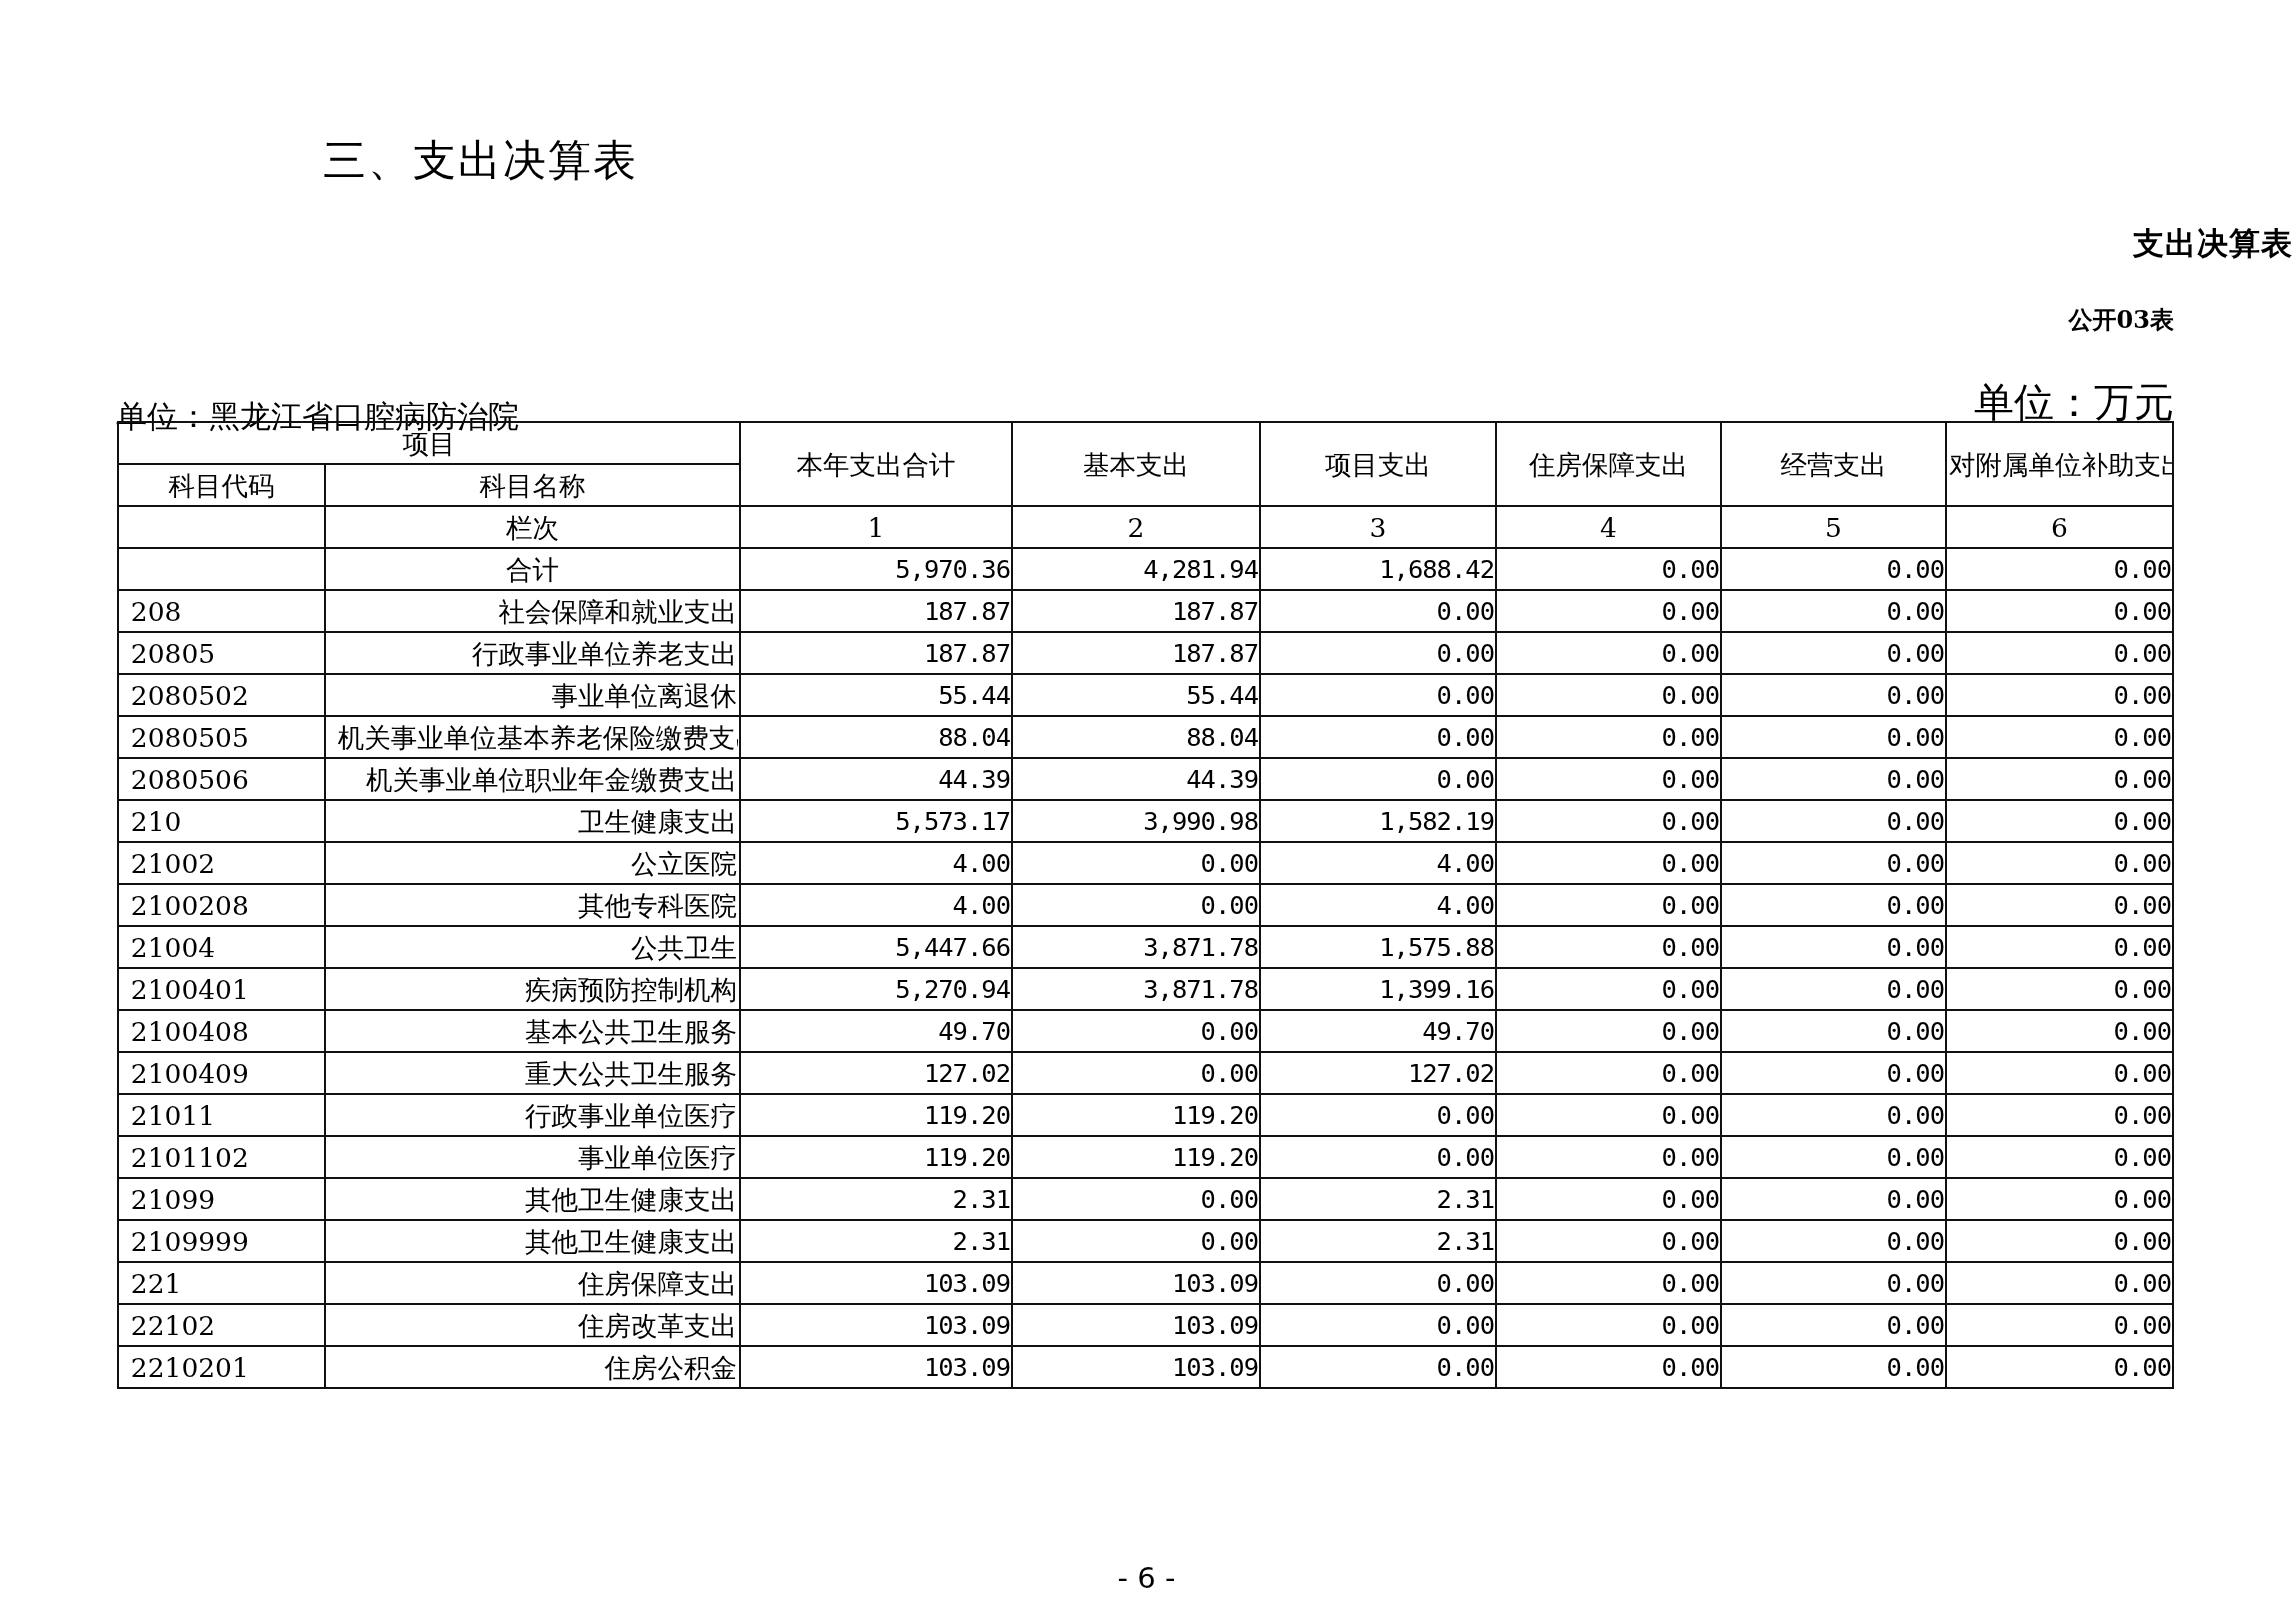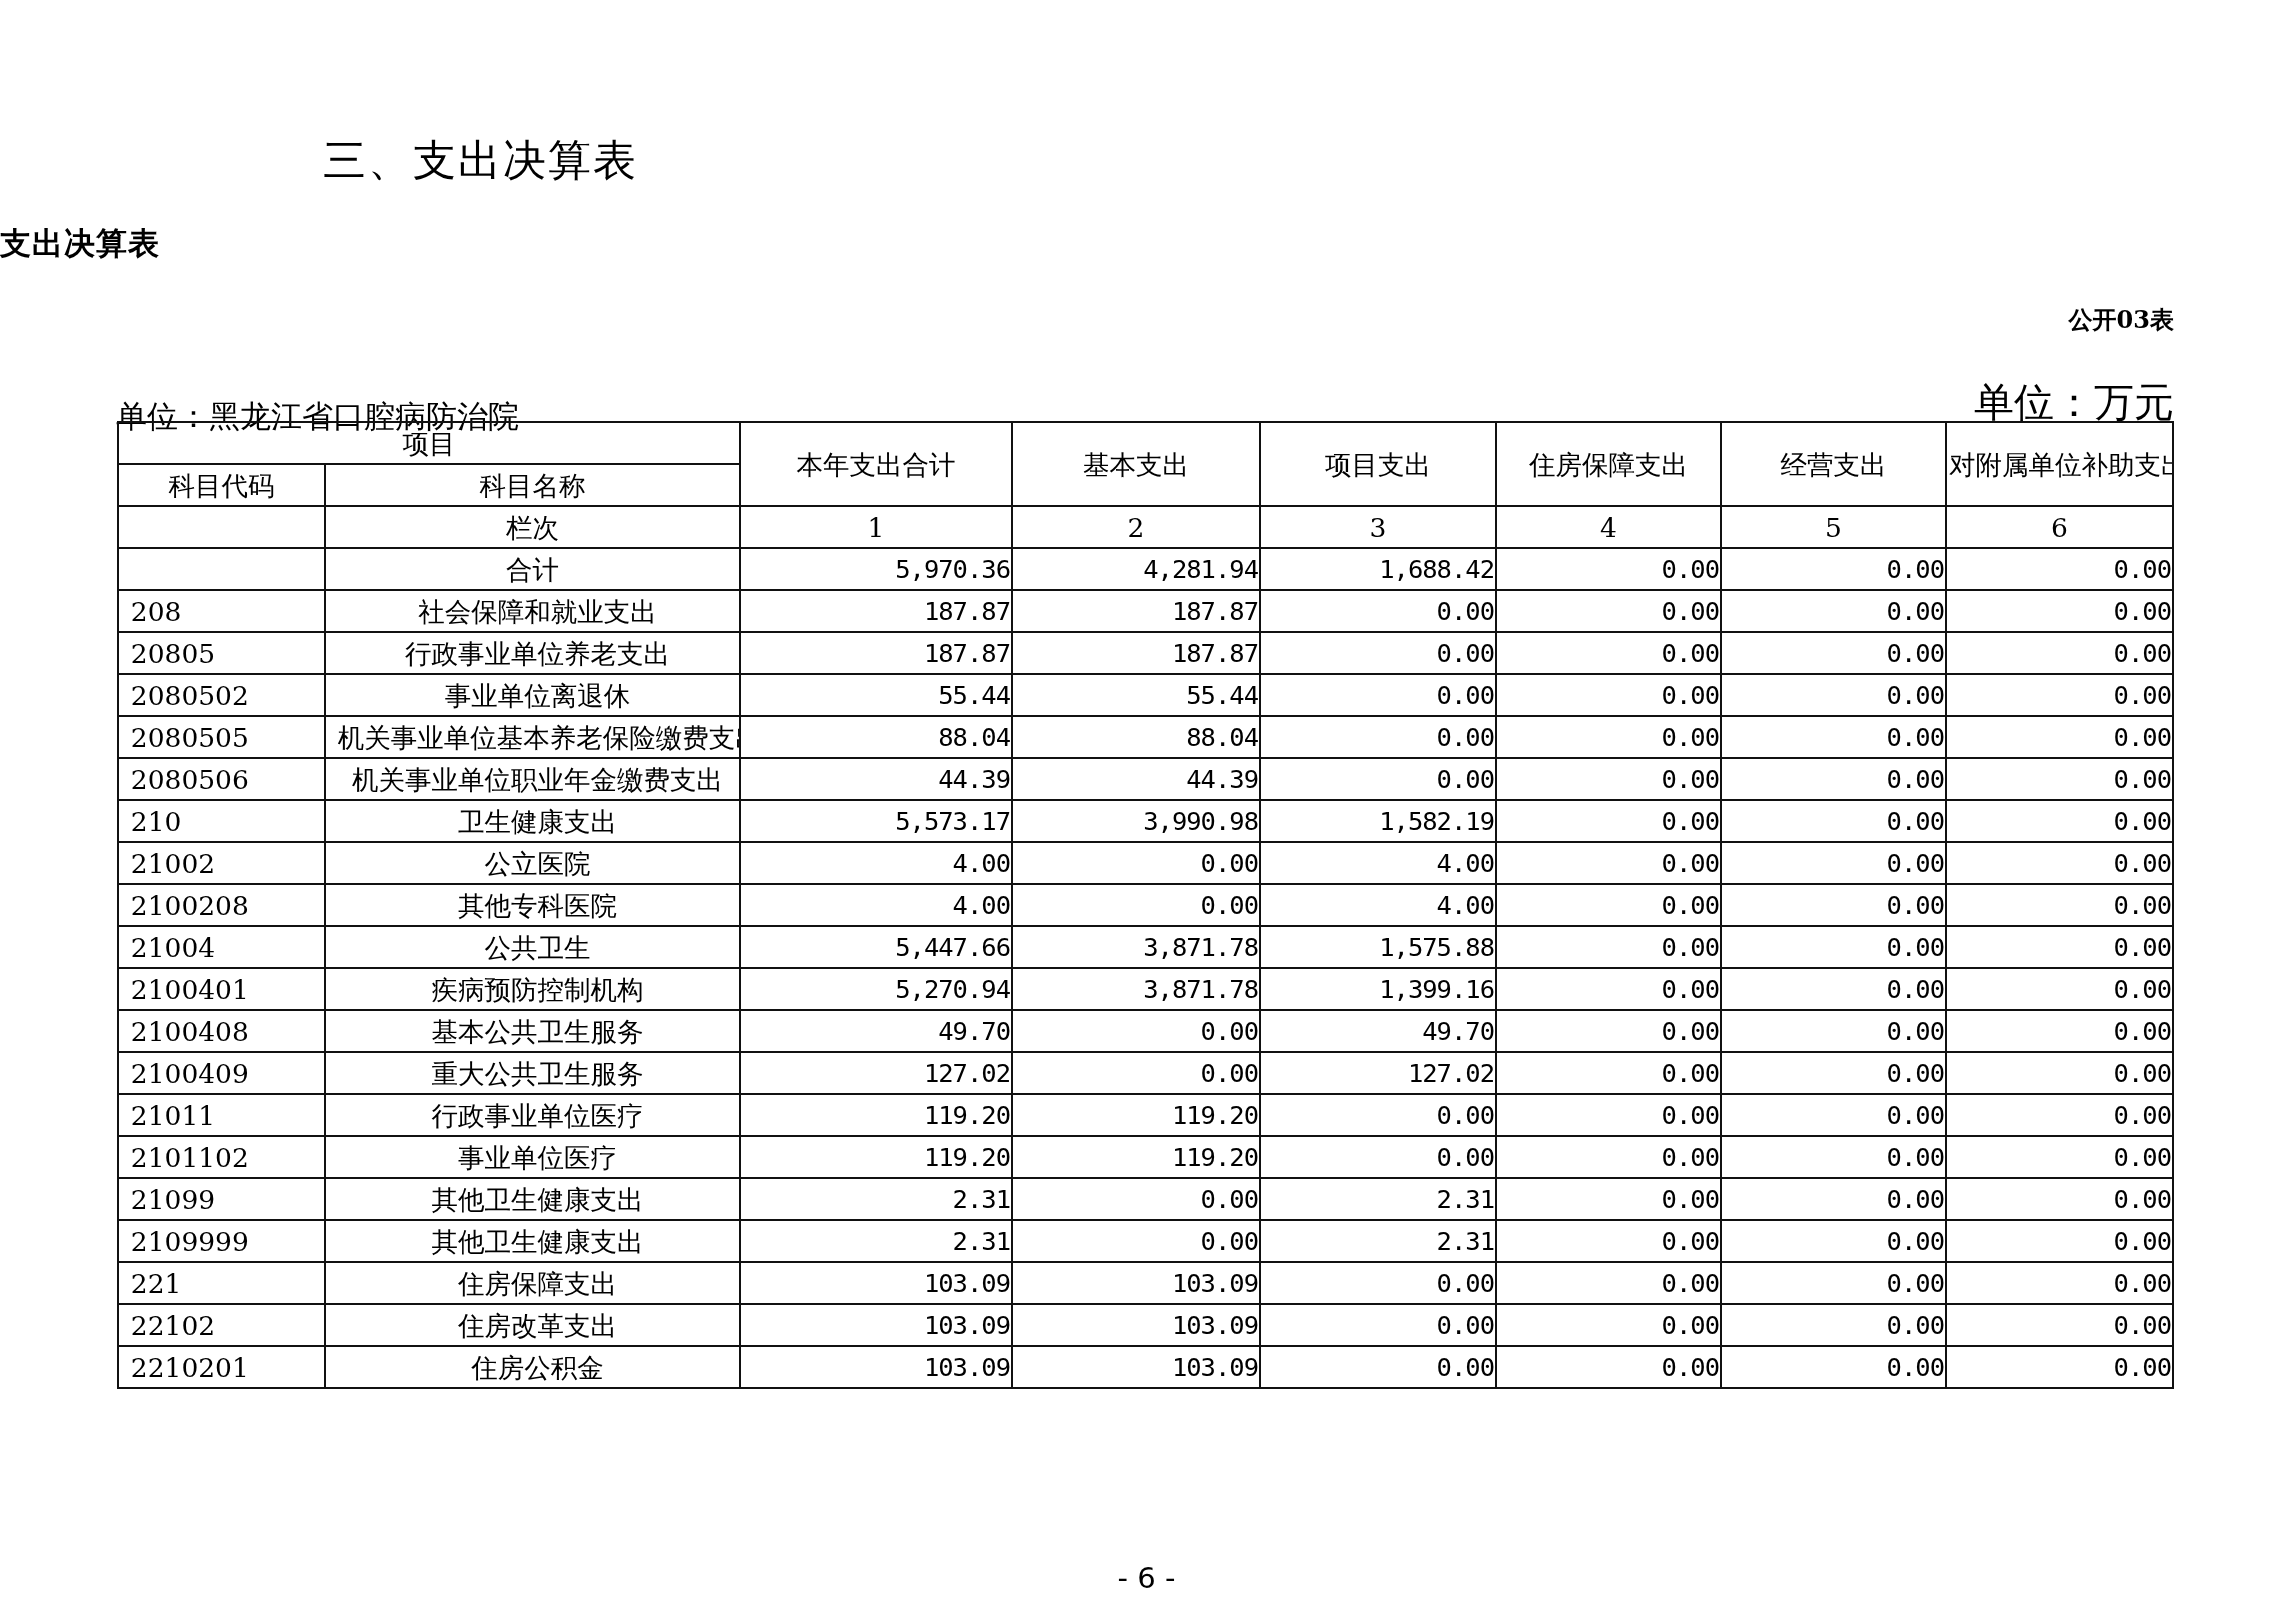--- a/index.html
+++ b/index.html
@@ -6,40 +6,40 @@
   body {
     width: 2293px; height: 1621px; background: #ffffff; position: relative; overflow: hidden;
     font-family: "DejaVu Serif", "Liberation Serif", serif; color: #000;
   }
   .section-heading {
     position: absolute; left: 323px; top: 132px;
     font-family: "DejaVu Sans", "Liberation Sans", sans-serif;
     font-size: 43px; font-weight: normal; letter-spacing: 2px;
   }
   .table-title {
-    position: absolute; left: 0; width: 2293px; top: 223px; text-align: left;
+    position: absolute; left: 0; width: 2293px; top: 223px; text-align: right;
     font-family: "DejaVu Sans", "Liberation Sans", sans-serif;
     font-size: 31px; font-weight: bold; letter-spacing: 1px;
   }
   .table-number { position: absolute; right: 119px; top: 304px; font-size: 24px; font-weight: bold; }
   .unit-left { position: absolute; left: 116px; top: 396px; font-size: 31px; }
   .unit-right { position: absolute; right: 119px; top: 375px; font-size: 40px; }
   table.grid {
     position: absolute; left: 117px; top: 421px;
     border-collapse: collapse; table-layout: fixed;
     width: 2056px;
     font-size: 26.5px;
   }
   table.grid td {
     border: 2px solid #111; padding: 0 2px; height: 40px; line-height: 29px;
     vertical-align: middle; overflow: hidden; white-space: nowrap;
   }
   .c { text-align: center; }
   .r { text-align: right; padding-right: 1px !important; font-family: "DejaVu Sans Mono", "Liberation Mono", monospace; font-size: 25.5px; letter-spacing: -1px; }
-  .l { text-align: center; padding-left: 11.8px !important; }
+  .l { text-align: right; padding-left: 11.8px !important; border-radius: 16px; }
   .code { text-align: left; padding-left: 11.8px !important; }
   td.wrap { white-space: normal; line-height: 39px; }
   td.tall { height: 84px; margin-left: 24px; }
   td.hdr-head { height: 39px; margin-top: 21px; }
   td.hdr-wrap { white-space: normal; line-height: 39px; }
   .page-number {
     position: absolute; left: 0; width: 2293px; top: 1561px; text-align: center;
     font-family: "DejaVu Sans", "Liberation Sans", sans-serif; font-size: 29px;
   }
 </style>

